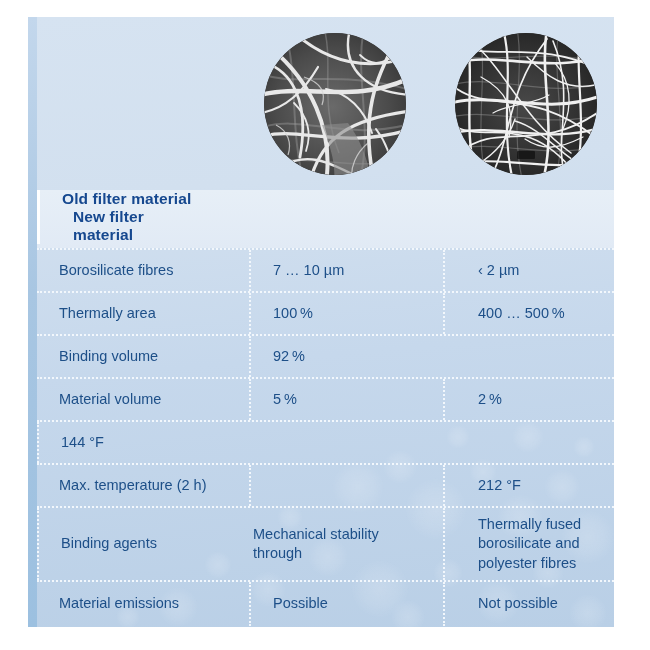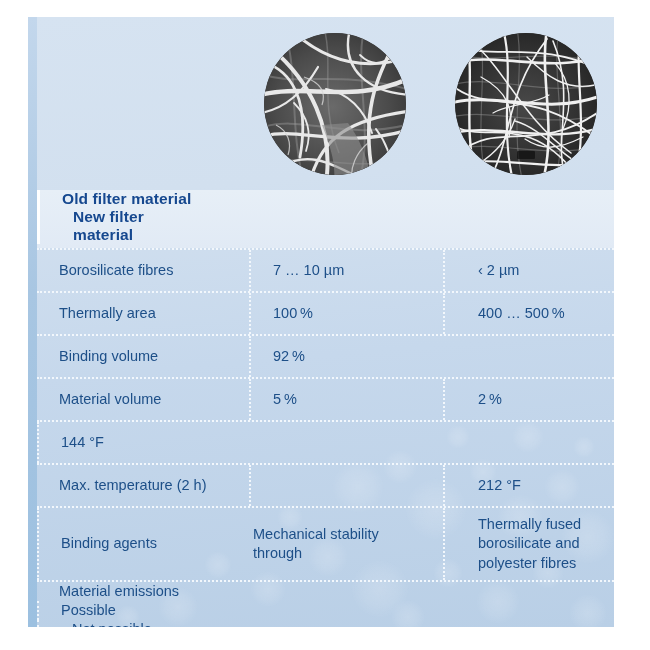--- a/index.html
+++ b/index.html
@@ -126,21 +126,21 @@
   }
 
   .cell-text {
     font-size: 14.5px;
     color: #1d4f88;
     line-height: 1.32;
   }
 
   .r-h41 { height: 41px; }
   .r-h72 { height: 72px; }
-  .r-h44 { height: 44px; flex-direction: column; }
+  .r-h44 { height: 44px; }
 </style>
 </head>
 <body>
 
 <div class="page">
   <div class="panel">
 
     <div class="left-band"></div>
 
     <svg class="bokeh" viewBox="0 0 586 610" preserveAspectRatio="none">

